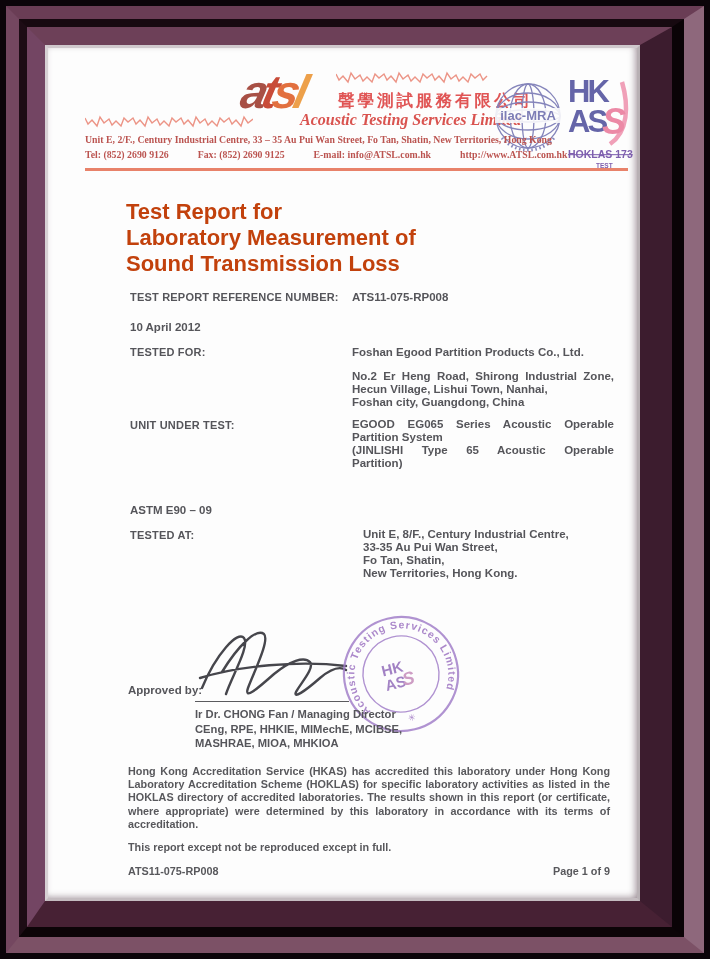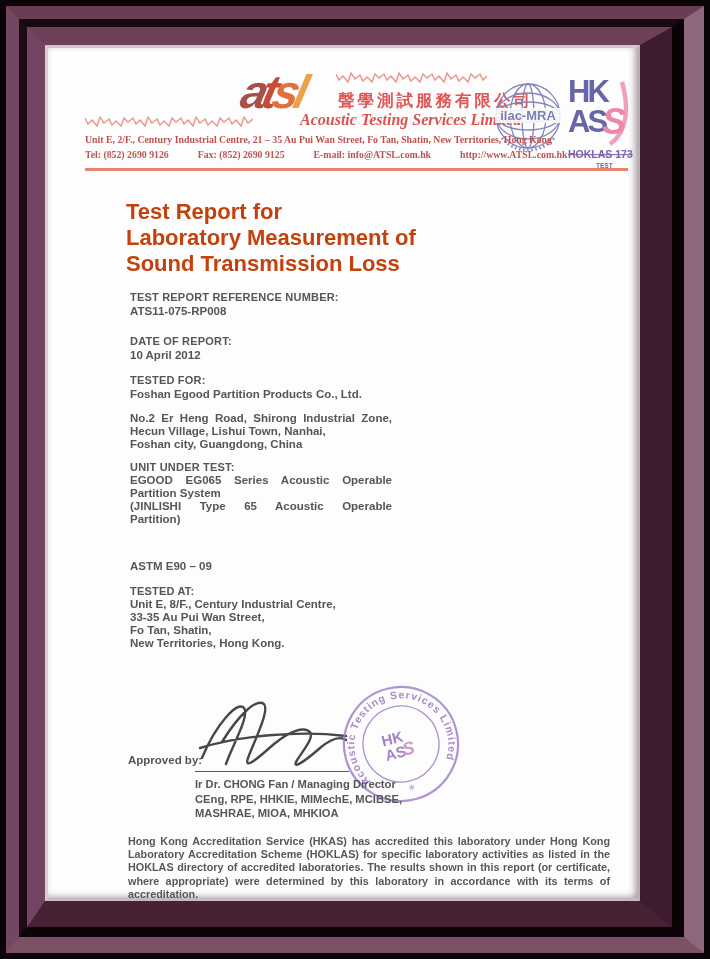--- a/index.html
+++ b/index.html
@@ -43,21 +43,21 @@
            font-family:"Liberation Serif", serif; font-weight:bold; font-size:9.8px; color:#bb5450; }
   .rule { position:absolute; left:37px; top:120px; width:543px; height:3px; background:#e8826a; }
   .ilac { position:absolute; left:446px; top:28px; }
   .hkas { position:absolute; left:518px; top:26px; }
 
   
   .title { margin:27px 0 0 78px; font-size:22px; font-weight:bold; color:#c2410c; line-height:26px; }
 
   
   .rows { margin:13px 0 0 82px; }
-  .row { display:flex;flex-direction:column; }
+  .row { display:flex; }
   .label { width:222px; font-size:11px; font-weight:bold; letter-spacing:.2px; flex:none; }
   .value { width:262px; font-size:11.5px; font-weight:bold; flex:none; }
   .value .line { line-height:13px; }
   .label { line-height:14px; }
   .row.single .value .line { line-height:14px; }
   .just { text-align:justify; text-align-last:justify; }
 
   
   .sig-block { position:relative; height:180px; }
   .approved { position:absolute; left:80px; top:104px; font-size:11.5px; font-weight:bold; }
@@ -116,21 +116,21 @@
 
     <svg class="hkas" width="74" height="98" viewBox="0 0 74 98">
       <text x="2" y="28" font-size="31" font-weight="bold" fill="#6565a8" letter-spacing="-3">HK</text>
       <text x="2" y="58" font-size="31" font-weight="bold" fill="#6565a8" letter-spacing="-3">AS</text>
       <path d="M56,8 C63,32 62,58 44,70" stroke="#f0a0b8" stroke-width="4.5" fill="none"></path>
       <text x="36" y="60" font-size="36" font-style="italic" font-weight="bold" fill="#ec89a6">S</text>
       <text x="2" y="84" font-size="10.5" font-weight="bold" fill="#7e5fae" text-decoration="line-through">HOKLAS 173</text>
       <text x="30" y="94" font-size="6.5" font-weight="bold" fill="#7e5fae">TEST</text>
     </svg>
 
-    <div class="addr1">Unit E, 2/F., Century Industrial Centre, 21 – 35 Au Pui Wan Street, Fo Tan, Shatin, New Territories, Hong Kong</div>
+    <div class="addr1">Unit E, 2/F., Century Industrial Centre, 33 – 35 Au Pui Wan Street, Fo Tan, Shatin, New Territories, Hong Kong</div>
     <div class="addr2">
       <span>Tel: (852) 2690 9126</span>
       <span>Fax: (852) 2690 9125</span>
       <span>E-mail: info@ATSL.com.hk</span>
       <span>http://www.ATSL.com.hk</span>
     </div>
     <div class="rule"></div>
   </div>
 
   <div class="title">
@@ -141,21 +141,20 @@
 
   <div class="rows" id="rows">
     <div class="row single" style="margin-bottom: 16px;">
       <div class="label">TEST REPORT REFERENCE NUMBER:</div>
       <div class="value">
                       <div class="line">ATS11-075-RP008</div>
                     </div>
     </div>
 
     <div class="row single" style="margin-bottom: 11px;">
-      <div class="label">DATE OF REPORT:</div>
       <div class="value">
                       <div class="line">10 April 2012</div>
                     </div>
     </div>
 
     <div class="row single" style="margin-bottom: 11px;">
       <div class="label">TESTED FOR:</div>
       <div class="value">
                       <div class="line">Foshan Egood Partition Products Co., Ltd.</div>
                     </div>
@@ -180,21 +179,21 @@
                       <div class="line">Partition)</div>
                     </div>
     </div>
 
     <div class="row single" style="margin-bottom: 11px;">
       <div class="value">
                       <div class="line">ASTM E90 – 09</div>
                     </div>
     </div>
 
-    <div class="row" style="margin-bottom: 0px;">
+    <div class="row" style="margin-bottom: 0px; gap: 11px;">
       <div class="label">TESTED AT:</div>
       <div class="value">
                       <div class="line">Unit E, 8/F., Century Industrial Centre,</div>
                       <div class="line">33-35 Au Pui Wan Street,</div>
                       <div class="line">Fo Tan, Shatin,</div>
                       <div class="line">New Territories, Hong Kong.</div>
                     </div>
     </div>
   </div>
 

